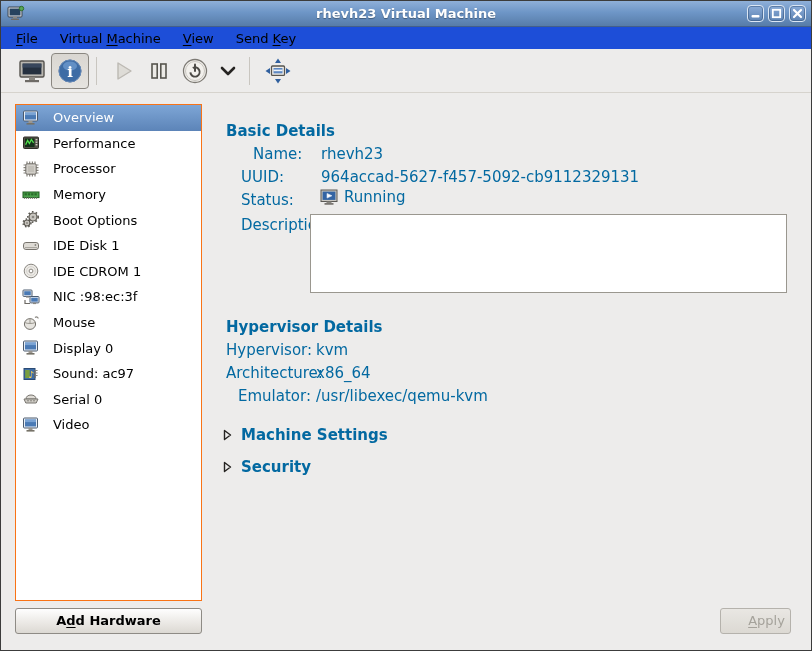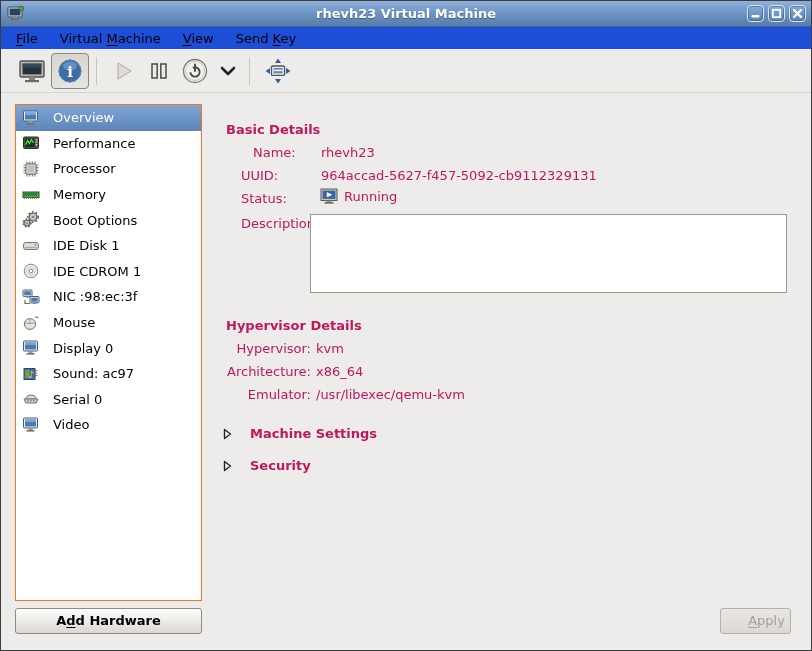--- a/index.html
+++ b/index.html
@@ -68,28 +68,28 @@
   .push-btn u { text-underline-offset:2px; }
   #add-hardware { left:14px; top:607px; width:187px;font-weight:bold; }
   #apply {
     right:20px; top:607px; width:71px;
     border-color:#b5b2ac; color:#a5a29b;
     background:linear-gradient(#e9e7e3, #dcd9d3);
     box-shadow:none;
     padding-left:22px;
   }
   
-  .abs { position:absolute; font-size:13px; color:#be185d; }
+  .abs { position:absolute; font-size:15px; color:#0369a1; }
   .heading { font-weight:bold; }
   .desc-box {
     position:absolute; left:309px; top:213px; width:477px; height:79px;
     background:#fff; border:1px solid #9a978f;
   }
   .hyp-label { width:85px; text-align:right; }
-  .expander { display:flex; align-items:center; gap:18px; font-weight:bold; }
+  .expander { display:flex; align-items:center; gap:9px; font-weight:bold; }
   .status-line { display:flex; align-items:center; gap:4px; }
 </style>
 </head>
 <body>
 
 <div class="window">
 
   <div class="titlebar">
     <svg class="titlebar-icon" viewBox="0 0 18 18">
       <rect x="1" y="2" width="14" height="10" rx="1" fill="#cfd4da" stroke="#3f4650"></rect>

